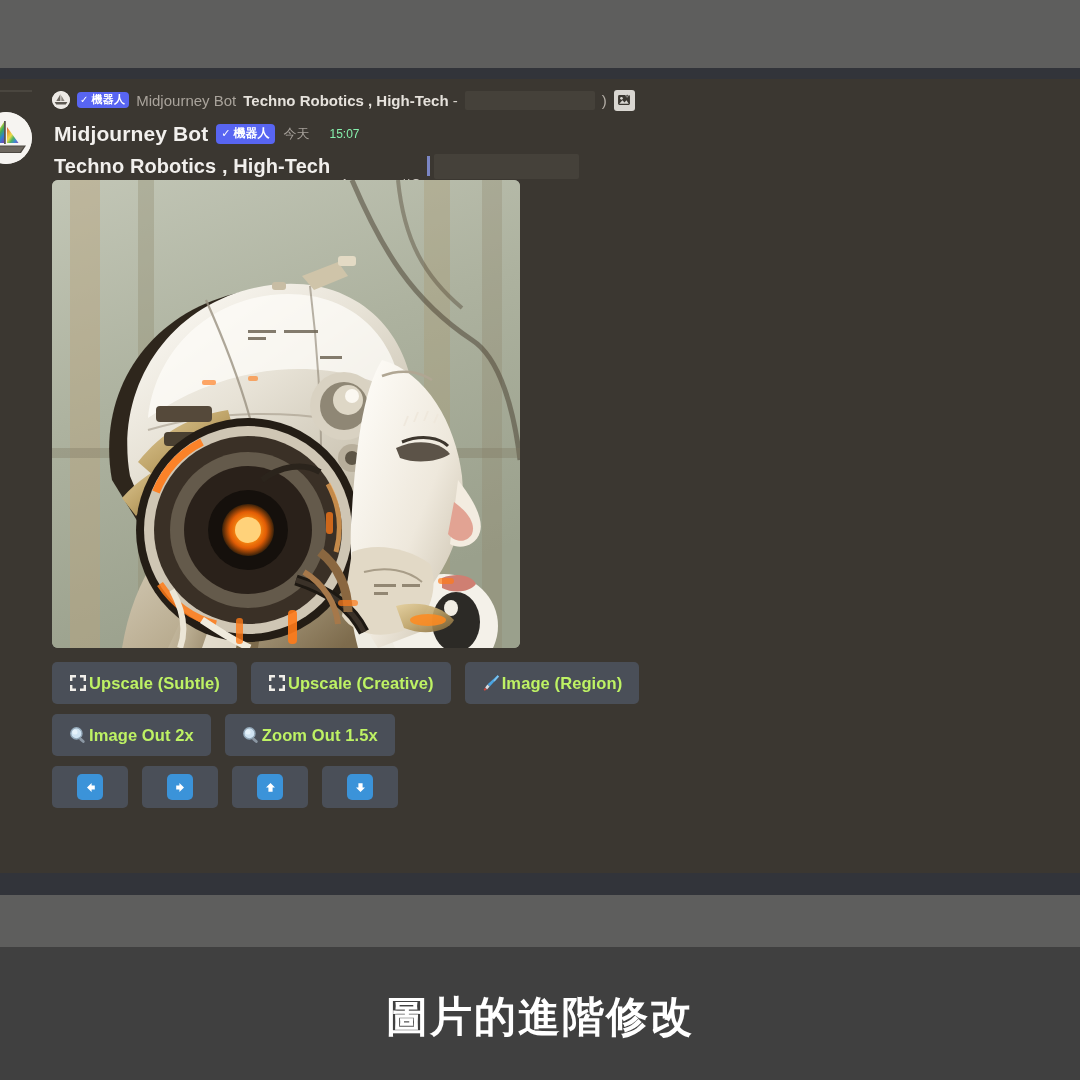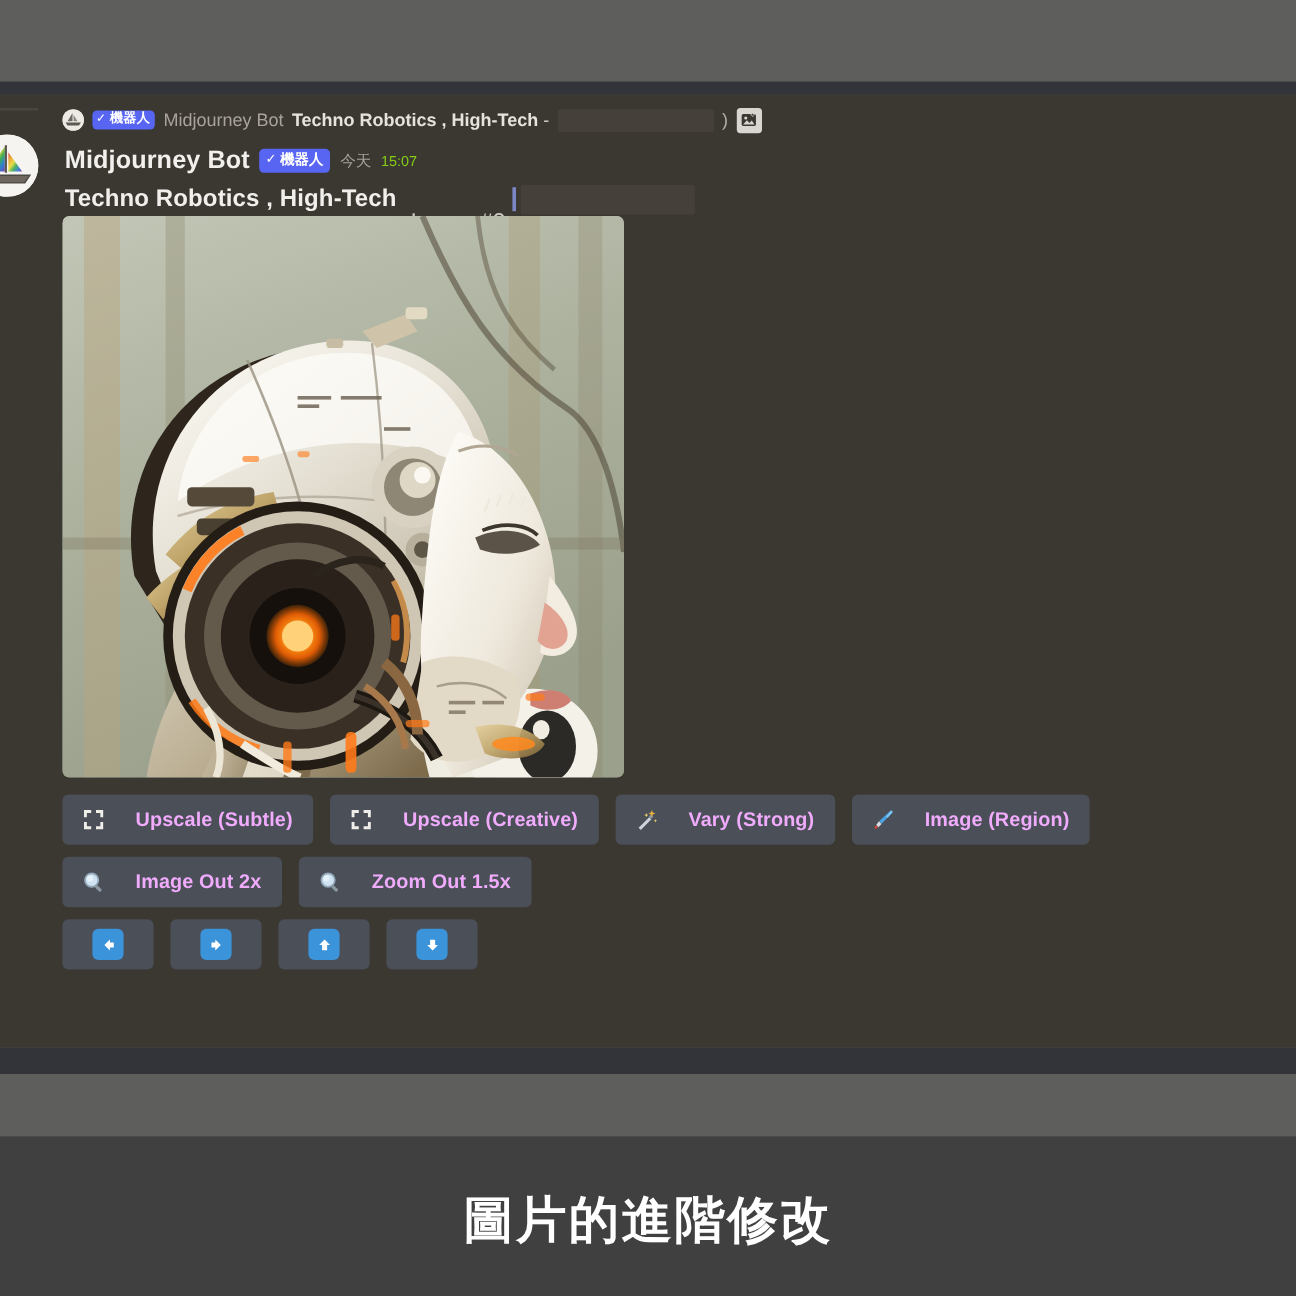--- a/index.html
+++ b/index.html
@@ -90,21 +90,21 @@
     display: flex; align-items: center; gap: 8px; height: 26px;
   }
   .author-name { color: #f2f0ed; font-size: 21px; font-weight: 700; letter-spacing: .1px; }
   .badge-lg {
     display: inline-flex; align-items: center; gap: 3px;
     background: #5865f2; color: #fff; border-radius: 4px;
     padding: 2px 6px 3px 5px; font-size: 12px; font-weight: 700; line-height: 1.2;
   }
   .badge-lg .chk { font-size: 11px; font-weight: 900; }
   .ts-day { color: #a6a09a; font-size: 13px; }
-  .ts-time { color: #84cc16; font-size: 12px; }
+  .ts-time { color: #86efac; font-size: 12px; margin-left: 12px; }
 
   
   .prompt-row {
     position: absolute; left: 54px; top: 74px;
     display: flex; align-items: center; height: 26px;
   }
   .prompt-strong { color: #f1efec; font-size: 20px; font-weight: 700; letter-spacing: .1px; }
   .prompt-rest { color: #cfcac3; font-size: 19px; font-weight: 400; margin-top: 40px; }
   .caret {
     display: inline-block; width: 3px; height: 20px; background: #7b86c4;
@@ -127,23 +127,23 @@
   
   .btn-rows {
     position: absolute; left: 52px; top: 583px; width: 1010px;
   }
   .btn-row { display: flex; gap: 14px; margin-bottom: 10px; }
   .mj-btn {
     height: 42px;
     background: #4a4f58;
     border: none; border-radius: 5px;
     display: inline-flex; align-items: center; justify-content: center;
-    gap: 26px;
+    gap: 2px;
     padding: 0 17px;
-    color: #f0abfc;
+    color: #bef264;
     font-family: "Liberation Sans", "DejaVu Sans", sans-serif;
     font-size: 16.5px; font-weight: 700;
     cursor: pointer;
     white-space: nowrap;
     letter-spacing: .1px;
   }
   .mj-btn.square { width: 76px; padding: 0; }
   .mj-btn .emoji {
     font-size: 17px; line-height: 1;
     font-family: "DejaVu Sans", sans-serif;
@@ -432,32 +432,20 @@
                   <path d="M17 1h-6v2.4h3.6V7H17z"></path>
               <path d="M1 17h6v-2.4H3.4V11H1z"></path>
                   <path d="M17 17h-6v-2.4h3.6V11H17z"></path>
                 </g>
             </svg>
           </span>
           <span class="lbl">Upscale (Creative)</span>
         </button>
 
 
-        <button class="mj-btn">
-          <span class="emoji">
-            <svg width="18" height="18" viewBox="0 0 18 18" aria-hidden="true">
-              <path d="M2.2 15.8 L11 7 L12.8 8.8 L4 17.6 Z" fill="#cfd4dc"></path>
-              <path d="M10.6 6.6 L12.6 4.6 L14.4 6.4 L12.4 8.4 Z" fill="#8e96a3"></path>
-              <path d="M13.2 1 l.8 2.1 2.1.8 -2.1.8 -.8 2.1 -.8-2.1 -2.1-.8 2.1-.8z" fill="#e8b23c"></path>
-              <path d="M8.6 3.4 l.5 1.3 1.3.5 -1.3.5 -.5 1.3 -.5-1.3 -1.3-.5 1.3-.5z" fill="#f2cf6b"></path>
-              <path d="M16.2 8.6 l.4 1 1 .4 -1 .4 -.4 1 -.4-1 -1-.4 1-.4z" fill="#f2cf6b"></path>
-            </svg>
-          </span>
-          <span class="lbl">Vary (Strong)</span>
-        </button>
 
         <button class="mj-btn">
           <span class="emoji">
             <svg width="18" height="18" viewBox="0 0 18 18" aria-hidden="true">
               <path d="M15.6 1.2 L17 2.6 L7.8 12.4 L5.6 10.2 Z" fill="#4aa3e0"></path>
               <path d="M15.6 1.2 L17 2.6 L12.6 7.6 L11.4 6.4 Z" fill="#7cc3f0"></path>
               <path d="M5.4 10.4 L7.6 12.6 L5 15.4 L3.2 13.6 Z" fill="#d9dde3"></path>
               <path d="M3.1 13.7 L4.9 15.5 L2.6 16.8 L1.6 15.8 Z" fill="#d0483f"></path>
             </svg>
           </span>

